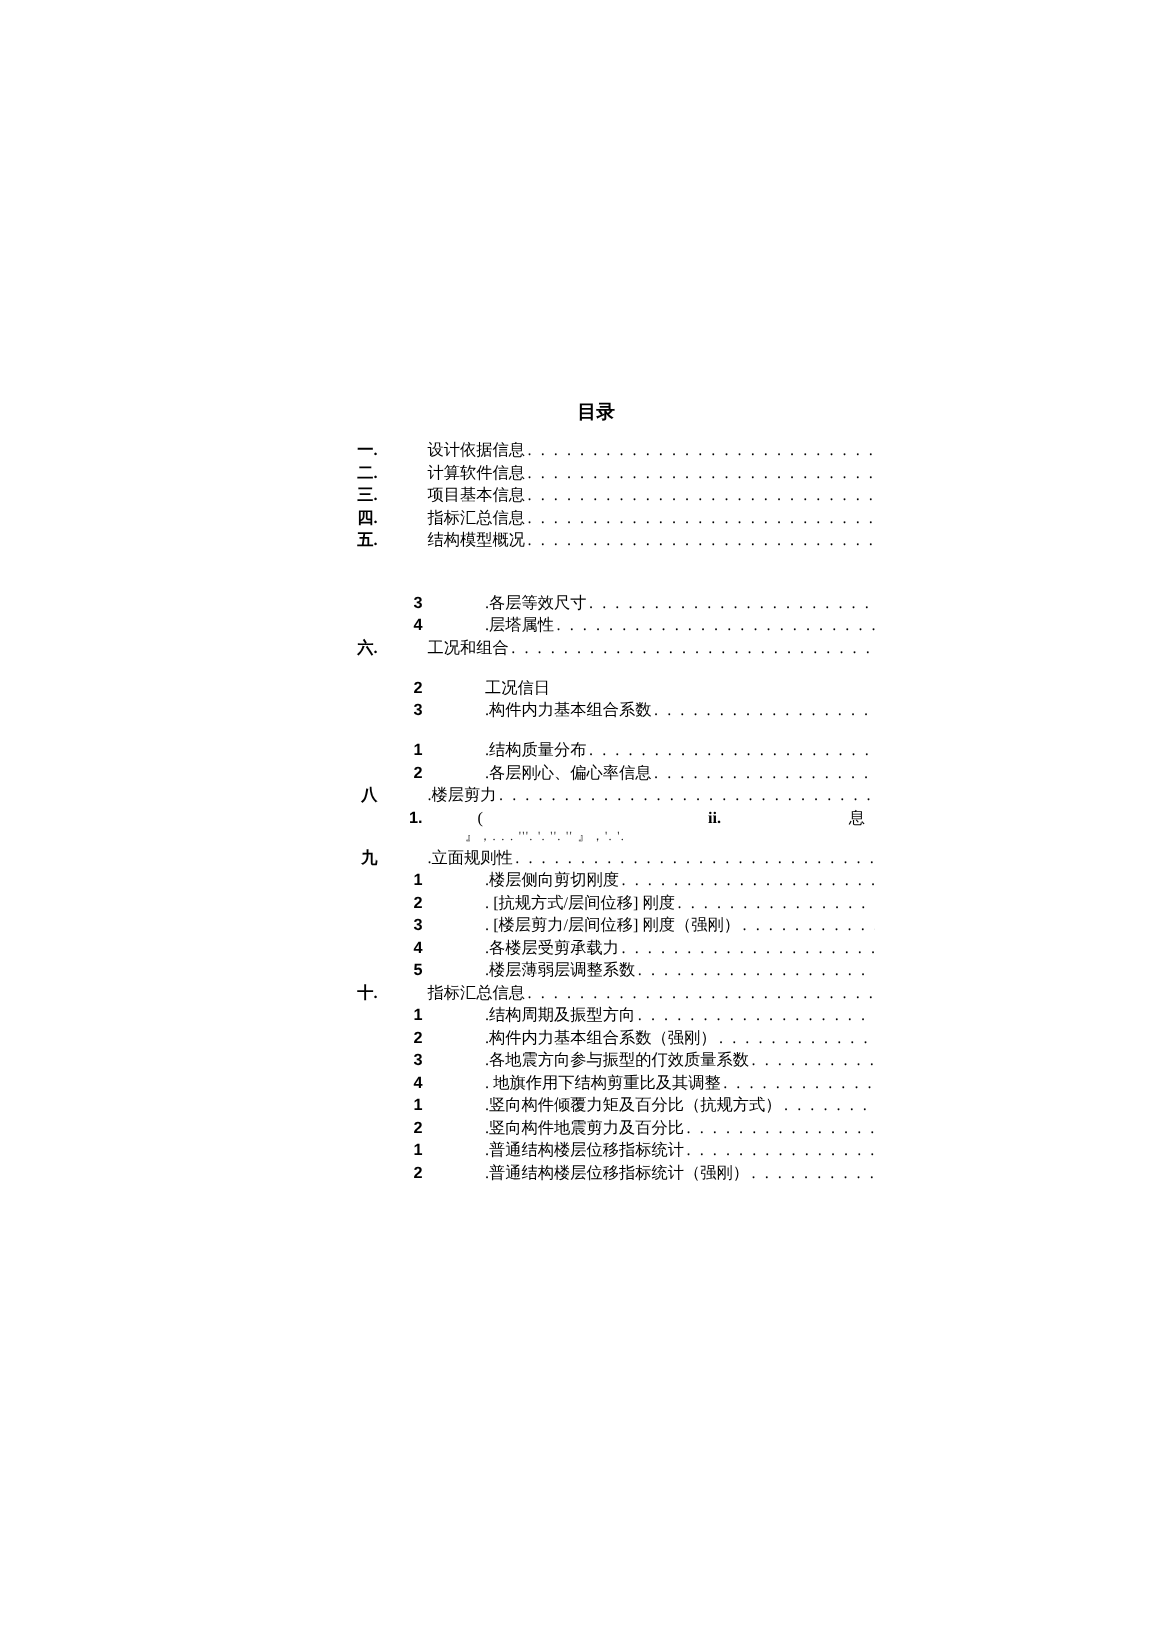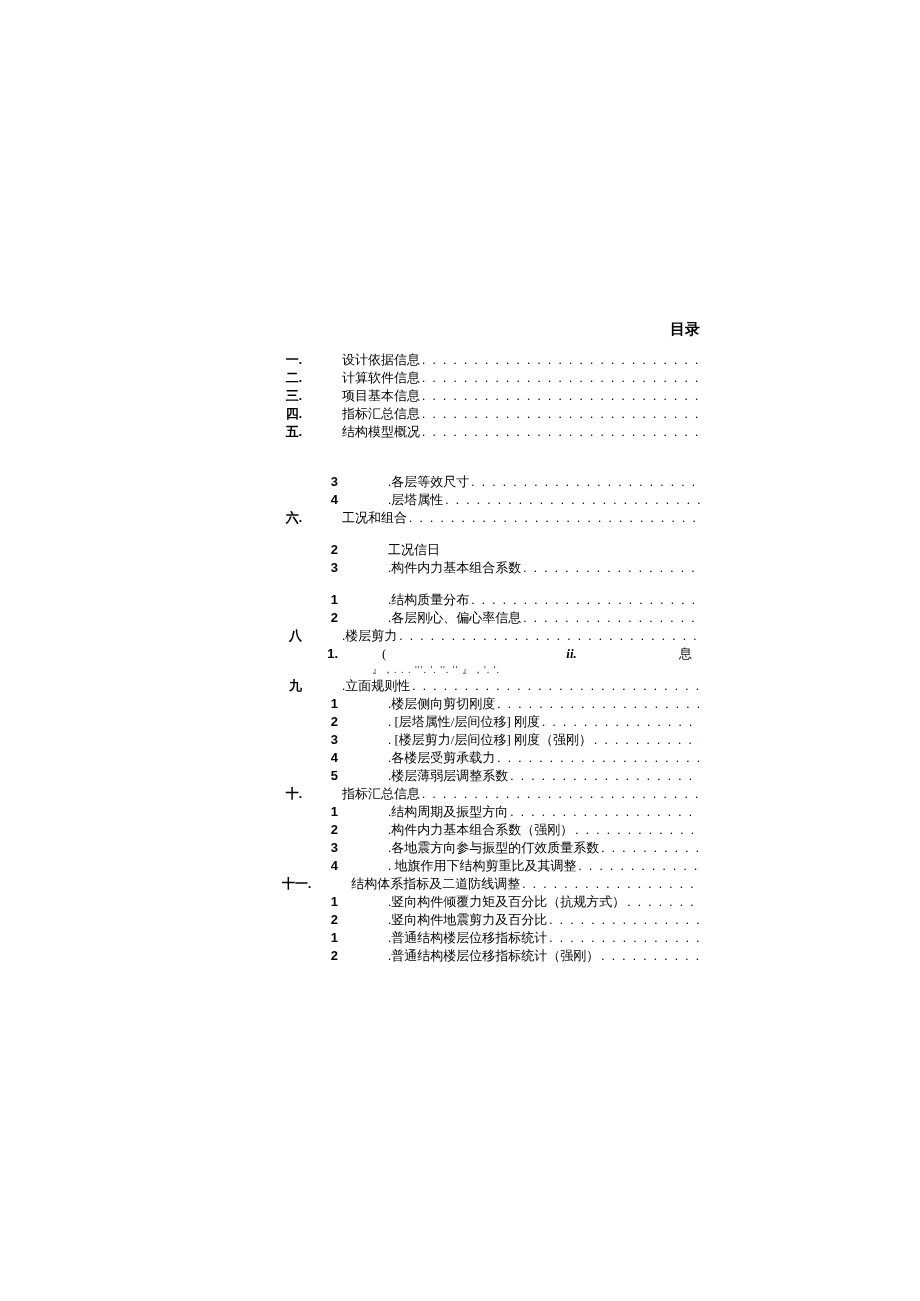--- a/index.html
+++ b/index.html
@@ -10,21 +10,21 @@
       justify-content: center;
     }
     .page {
       width: 920px;
       height: 1301px;
       background: #fff;
       position: relative;
       padding: 320px 220px 0 282px;
     }
     .title {
-      text-align: right;
+      text-align: left;
       font-size: 15px;
       font-weight: bold;
       margin-bottom: 12px;
       margin-left: 180px;
     }
     .toc-line {
       display: flex;
       align-items: baseline;
       font-size: 13px;
       line-height: 18px;
@@ -71,21 +71,21 @@
     .odd-line .sub {
       display: inline-block;
       min-width: 38px;
       margin-left: 18px;
       margin-right: 14px;
       font-family: Arial, sans-serif;
       font-weight: bold;
       text-align: right;
     }
     .odd-line .paren { margin-left: 30px; }
-    .odd-line .ii { margin-left: 180px; font-weight: bold; font-style: italic; }
+    .odd-line .ii { margin-left: 180px; font-weight: bold; }
     .odd-line .xi { margin-left: auto; margin-right: 8px; }
     .odd-frag {
       font-size: 10px;
       margin-left: 90px;
       letter-spacing: 1px;
       color: #222;
       line-height: 14px;
     }
   </style>
 </head>
@@ -183,21 +183,21 @@
     <span class="toc-label">.立面规则性</span>
     <span class="toc-dots"></span>
   </div>
   <div class="toc-line">
     <span class="toc-num sub">1</span>
     <span class="toc-label">.楼层侧向剪切刚度</span>
     <span class="toc-dots short"></span>
   </div>
   <div class="toc-line">
     <span class="toc-num sub">2</span>
-    <span class="toc-label">. [层塔属性/层间位移] 刚度</span>
+    <span class="toc-label">. [抗规方式/层间位移] 刚度</span>
     <span class="toc-dots short"></span>
   </div>
   <div class="toc-line">
     <span class="toc-num sub">3</span>
     <span class="toc-label">. [楼层剪力/层间位移] 刚度（强刚）</span>
     <span class="toc-dots short"></span>
   </div>
   <div class="toc-line">
     <span class="toc-num sub">4</span>
     <span class="toc-label">.各楼层受剪承载力</span>
@@ -227,25 +227,20 @@
     <span class="toc-num sub">3</span>
     <span class="toc-label">.各地震方向参与振型的仃效质量系数</span>
     <span class="toc-dots short"></span>
   </div>
   <div class="toc-line">
     <span class="toc-num sub">4</span>
     <span class="toc-label">. 地旗作用下结构剪重比及其调整</span>
     <span class="toc-dots short"></span>
   </div>
   <div class="toc-line">
-    <span class="toc-num sec">十一.</span>
-    <span class="toc-label">结构体系指标及二道防线调整</span>
-    <span class="toc-dots"></span>
-  </div>
-  <div class="toc-line">
     <span class="toc-num sub">1</span>
     <span class="toc-label">.竖向构件倾覆力矩及百分比（抗规方式）</span>
     <span class="toc-dots short"></span>
   </div>
   <div class="toc-line">
     <span class="toc-num sub">2</span>
     <span class="toc-label">.竖向构件地震剪力及百分比</span>
     <span class="toc-dots short"></span>
   </div>
   <div class="toc-line">

